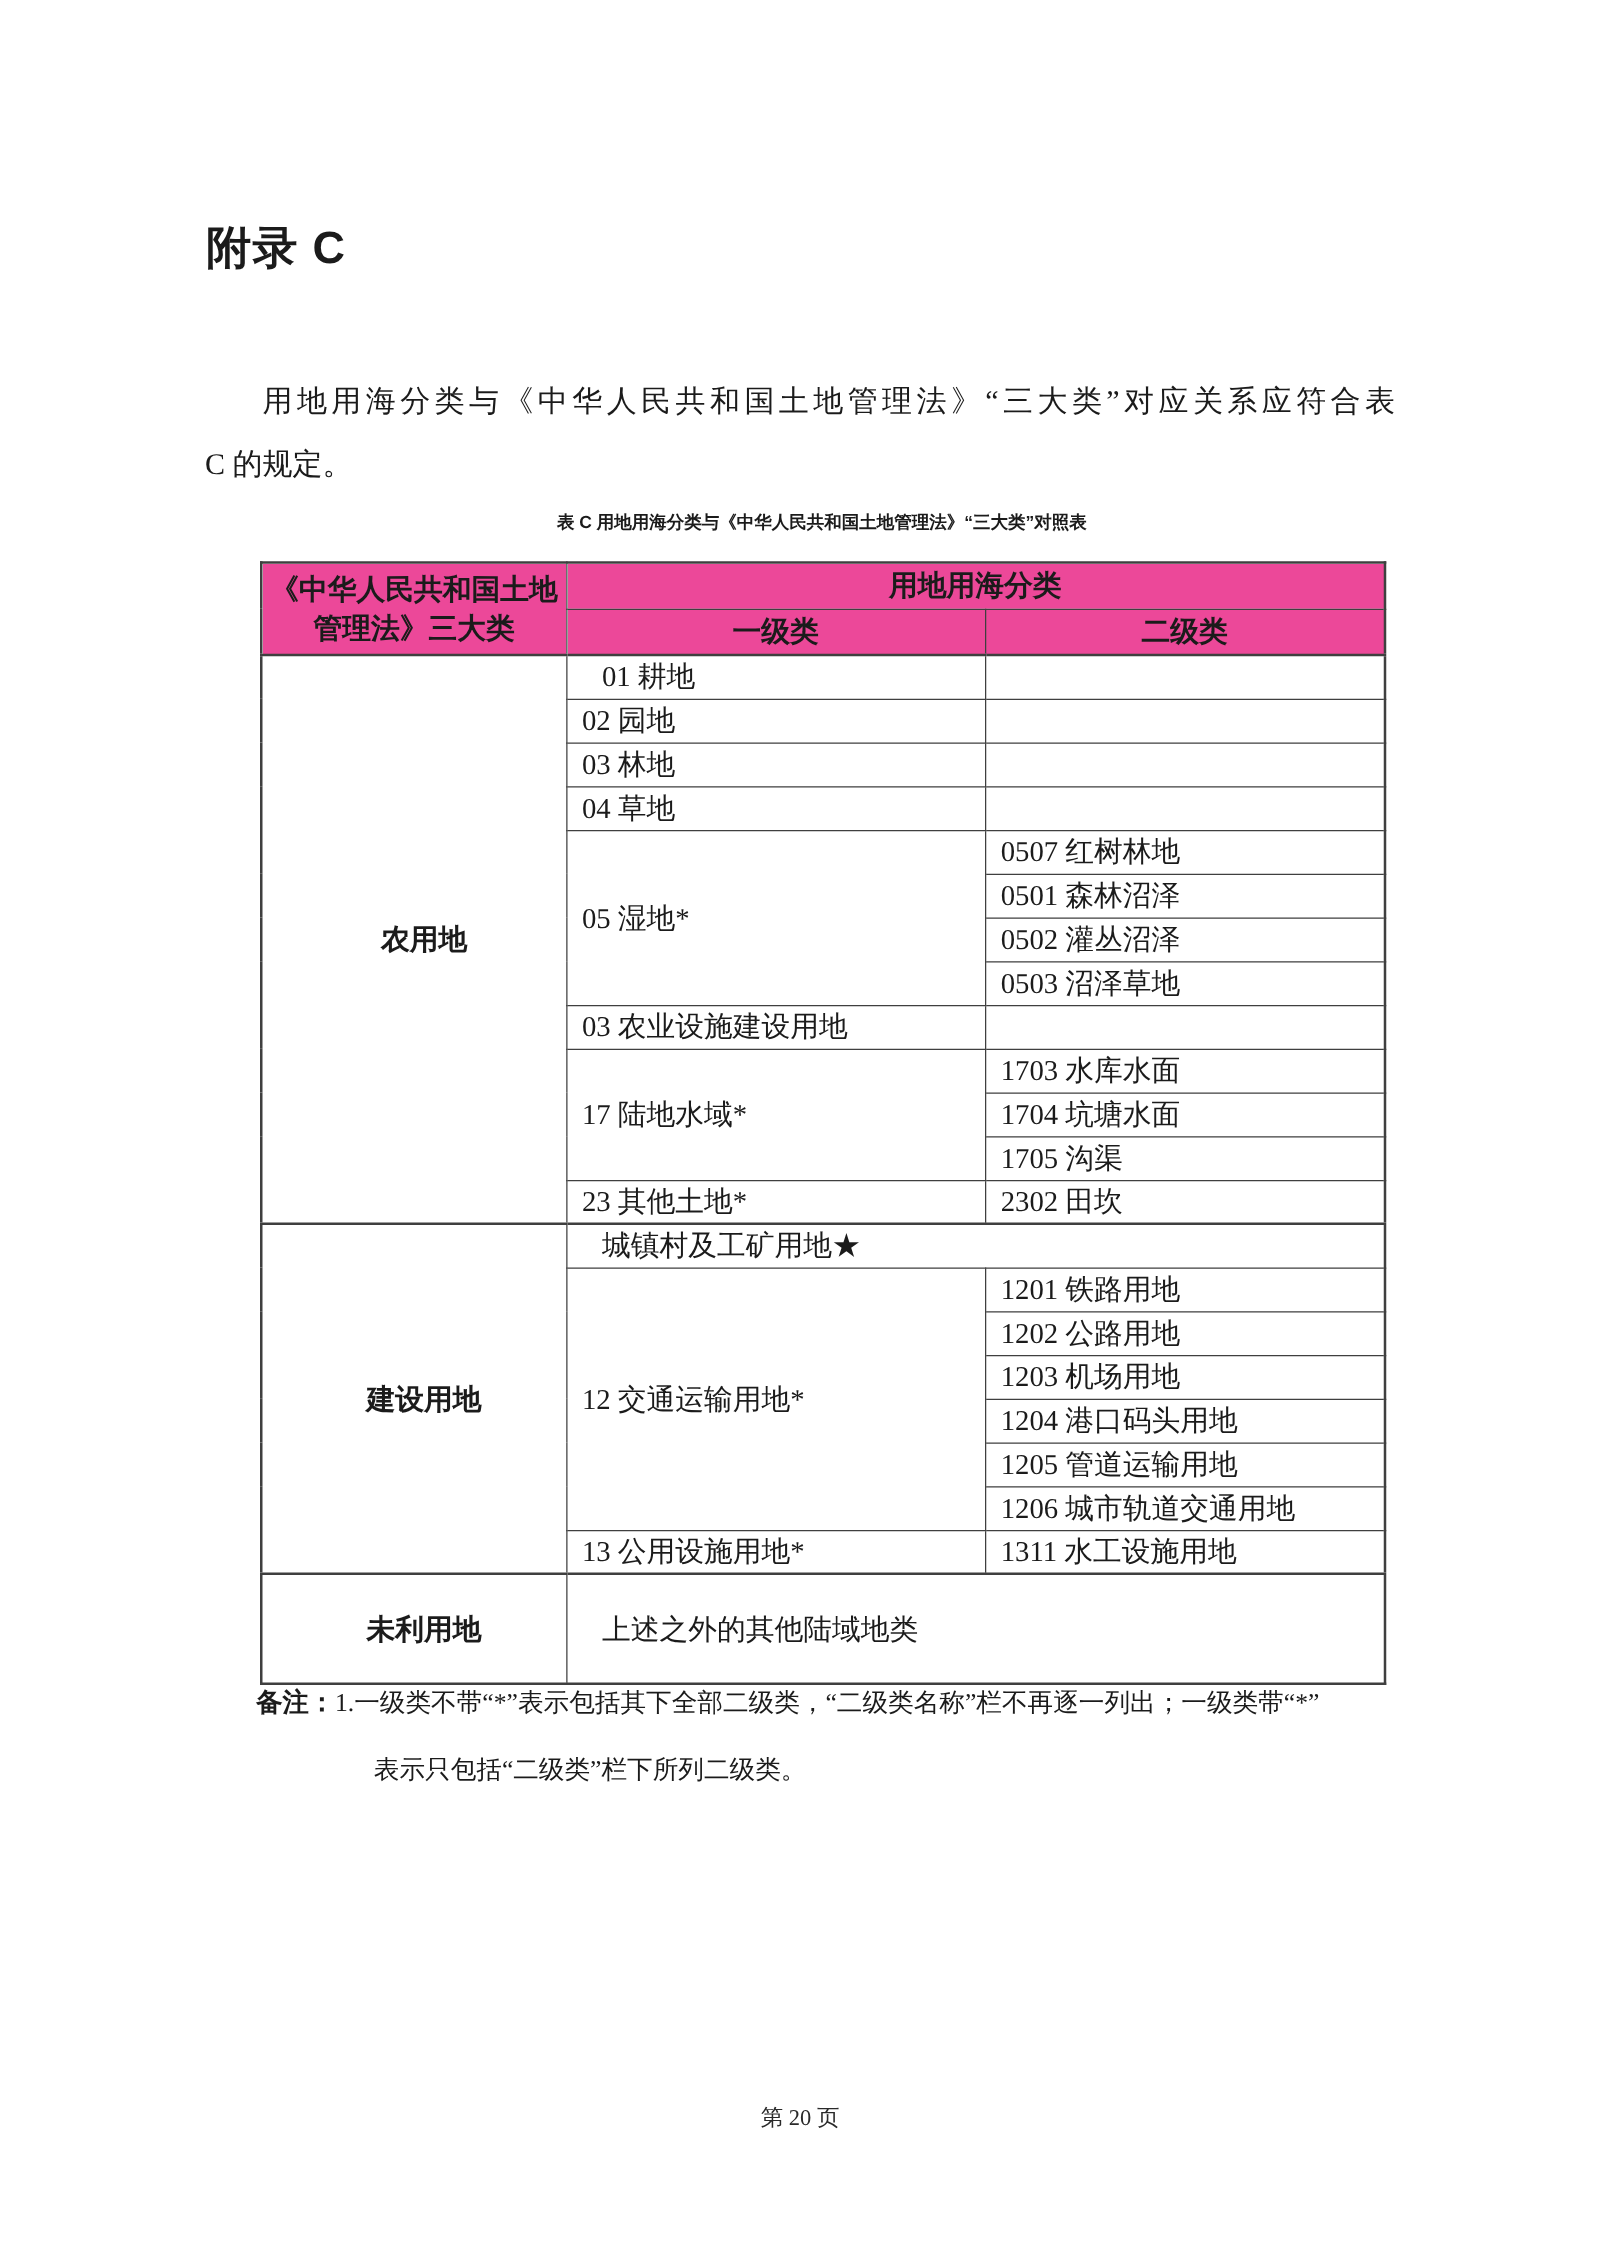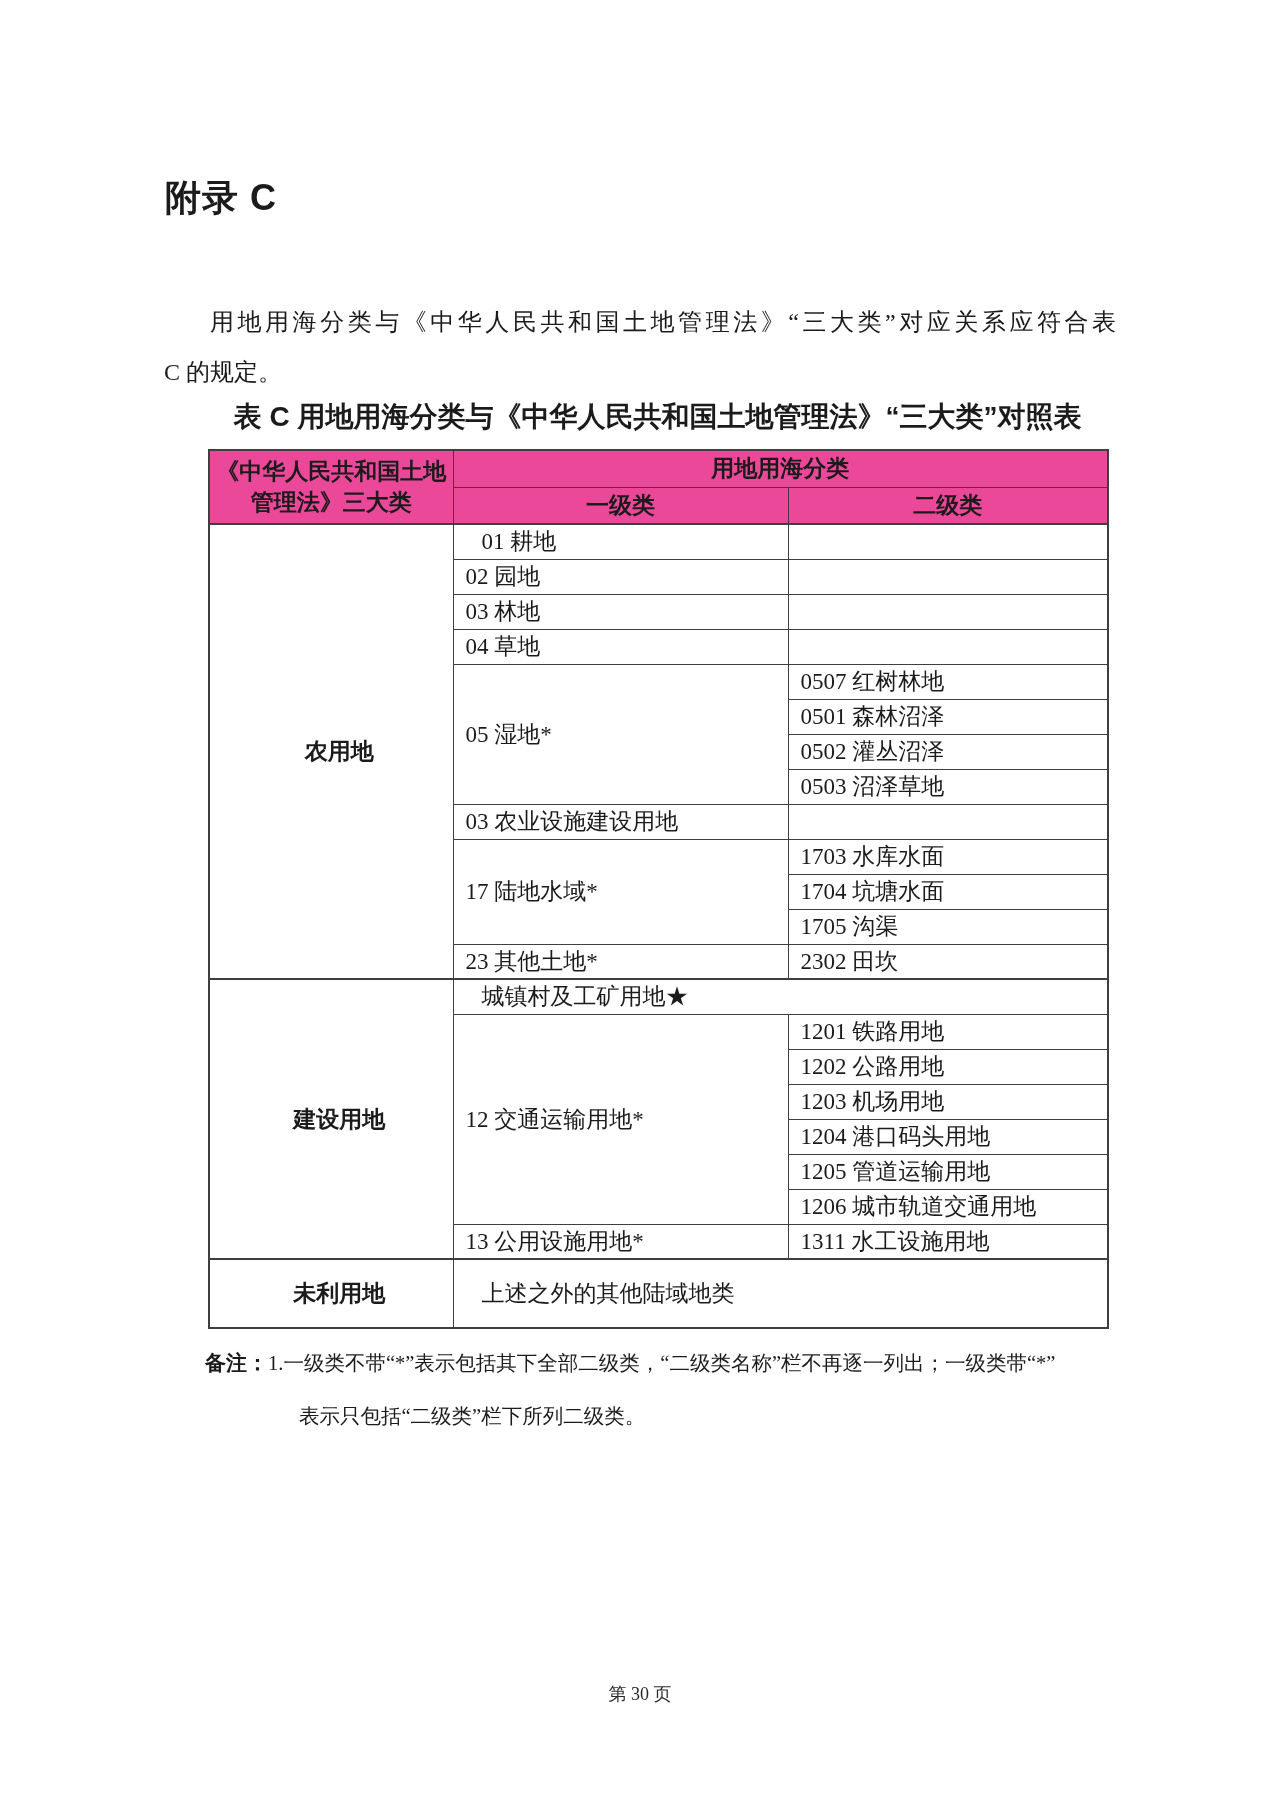--- a/index.html
+++ b/index.html
@@ -16,21 +16,21 @@
   }
   .para {
     position:absolute; left:164px; top:297px; width:952px;
     font-size:24px; line-height:50px;
   }
   .para .line1 { text-align:justify; text-align-last:justify; text-indent:46px; }
   .para .line2 { text-align:left; }
 
   .tbl-caption {
     position:absolute; left:208px; top:401px; width:899px;
-    text-align:center; font-size:28px; line-height:32px;
+    text-align:center; font-size:14px; line-height:32px;
   }
 
   table.cmp {
     position:absolute; left:208px; top:449px; width:899px;
     border-collapse:collapse; table-layout:fixed;
     font-size:23px;
     border:2px solid #3f3f3f;
   }
   table.cmp col.c1 { width:244px; }
   table.cmp col.c2 { width:335px; }
@@ -39,21 +39,21 @@
     border:1px solid #3f3f3f; padding:0 12px; vertical-align:middle;
     overflow:hidden;
   }
   table.cmp thead th {
     background:#ec4899; text-align:center; font-weight:bold; padding:0 6px;
     line-height:31px;
   }
   table.cmp thead { border-bottom:2px solid #3f3f3f; }
   table.cmp thead tr { height:37px; }
   table.cmp tbody tr { height:35px; }
-  table.cmp tbody tr.tall { height:69px;border-radius:21px; }
+  table.cmp tbody tr.tall { height:88px;border-radius:21px; }
   table.cmp tbody tr.group-start td { border-top:2px solid #3f3f3f;padding-left:28px; }
   table.cmp td.gl {
     text-align:center; font-family:"Liberation Sans","DejaVu Sans",sans-serif;
     font-weight:bold; font-size:23px;
   }
 
   .notes {
     position:absolute; left:205px; top:1336px; width:950px;
     font-size:20.5px; line-height:53px;
   }
@@ -179,15 +179,15 @@
       </tbody>
   </table>
 
   <div class="notes">
     <div class="n-line1">
       <span class="hei n-label">备注：</span><span>1.一级类不带“*”表示包括其下全部二级类，“二级类名称”栏不再逐一列出；一级类带“*”</span>
     </div>
     <div class="n-line2">表示只包括“二级类”栏下所列二级类。</div>
   </div>
 
-  <div class="footer">第 30 页</div>
+  <div class="footer">第 20 页</div>
 
 </div>
 
 </body></html>

